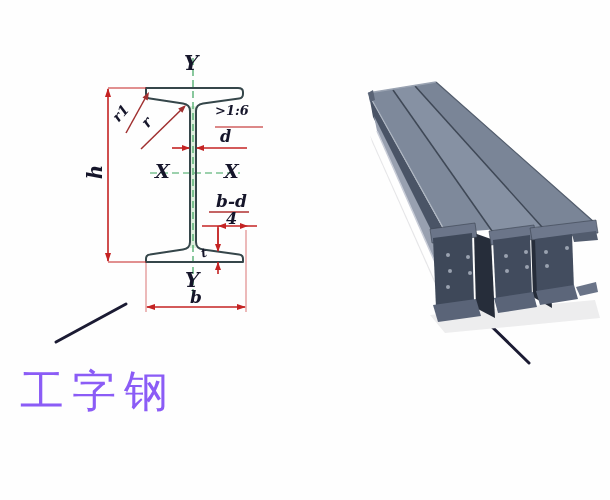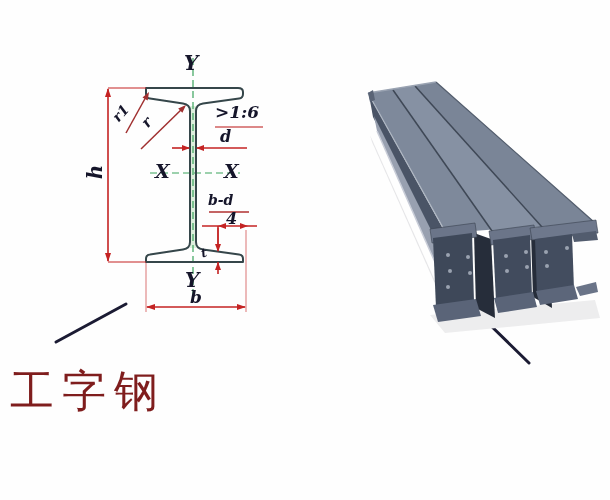--- a/index.html
+++ b/index.html
@@ -6,22 +6,22 @@
   #stage{
     position:relative;width:610px;height:500px;background:#fefefe;overflow:hidden;
     font-family:"DejaVu Serif","Liberation Serif",serif;
   }
   #stage svg{position:absolute;left:0;top:0;}
   .lbl{
     position:absolute;color:#15152a;font-style:italic;font-weight:bold;
     font-family:"DejaVu Serif","Liberation Serif",serif;line-height:1;white-space:nowrap;
   }
   .caption{
-    position:absolute;color:#7f1d1d;font-weight:normal;
-    font-family:"DejaVu Serif","Liberation Serif",serif;line-height:1;white-space:nowrap;
+    position:absolute;color:#8b5cf6;font-weight:normal;
+    font-family:"DejaVu Serif","Liberation Serif",serif;line-height:1;white-space:nowrap;margin-left:10px;
   }
   .rot-90{transform:rotate(-90deg);transform-origin:center;}
   .rot-48{transform:rotate(-48deg);transform-origin:center;}
   .rot-15{transform:rotate(-15deg);transform-origin:center;}
 </style>
 </head>
 <body>
 
 <div id="stage">
 
@@ -126,26 +126,26 @@
       <polygon points="536,291 574,285 578,299 540,305" fill="#5c667a"></polygon>
       <polygon points="576,287 596,282 598,292 580,296" fill="#6a7488"></polygon>
 
       <polygon points="368,93 373,90 375,100 370,102" fill="#5a6476"></polygon>
     </g>
   </svg>
 
   <span class="lbl" style="left:184px;top:53px;font-size:20px;">Y</span>
   <span class="lbl rot-48" style="left:112px;top:106px;font-size:14px;">r1</span>
   <span class="lbl rot-48" style="left:143px;top:115px;font-size:15px;">r</span>
-  <span class="lbl" style="left:215px;top:104px;font-size:17px;font-style:italic;">&gt;1:6</span>
+  <span class="lbl" style="left:215px;top:104px;font-size:13px;font-style:italic;">&gt;1:6</span>
   <span class="lbl" style="left:220px;top:129px;font-size:16px;">d</span>
   <span class="lbl" style="left:155px;top:162px;font-size:19px;">X</span>
   <span class="lbl" style="left:224px;top:162px;font-size:19px;">X</span>
   <span class="lbl rot-90" style="left:88px;top:162px;font-size:20px;">h</span>
-  <span class="lbl" style="left:208px;top:193px;font-size:14px;">b-d</span>
+  <span class="lbl" style="left:216px;top:193px;font-size:17px;">b-d</span>
   <span class="lbl" style="left:226px;top:211px;font-size:16px;">4</span>
   <span class="lbl rot-15" style="left:201px;top:247px;font-size:12px;">t</span>
   <span class="lbl" style="left:185px;top:270px;font-size:20px;">Y</span>
   <span class="lbl" style="left:190px;top:289px;font-size:17px;">b</span>
 
   <span class="caption" style="left:10px;top:369px;font-size:44px;letter-spacing:8px;">工字钢</span>
 
 </div>
 
 </body></html>

